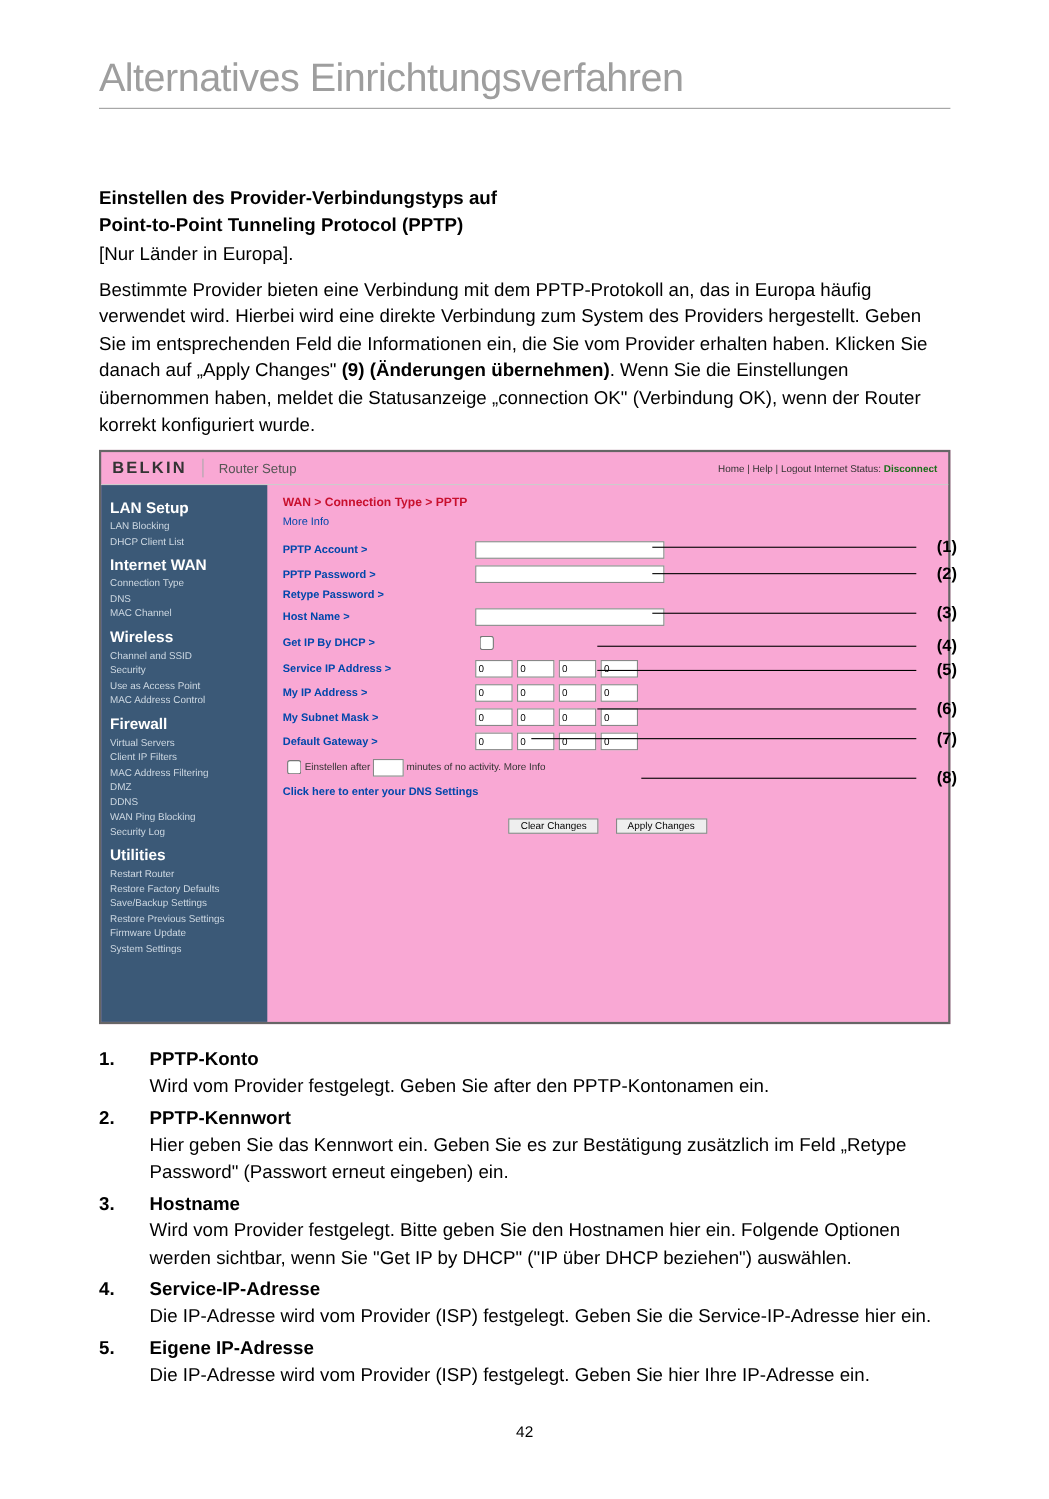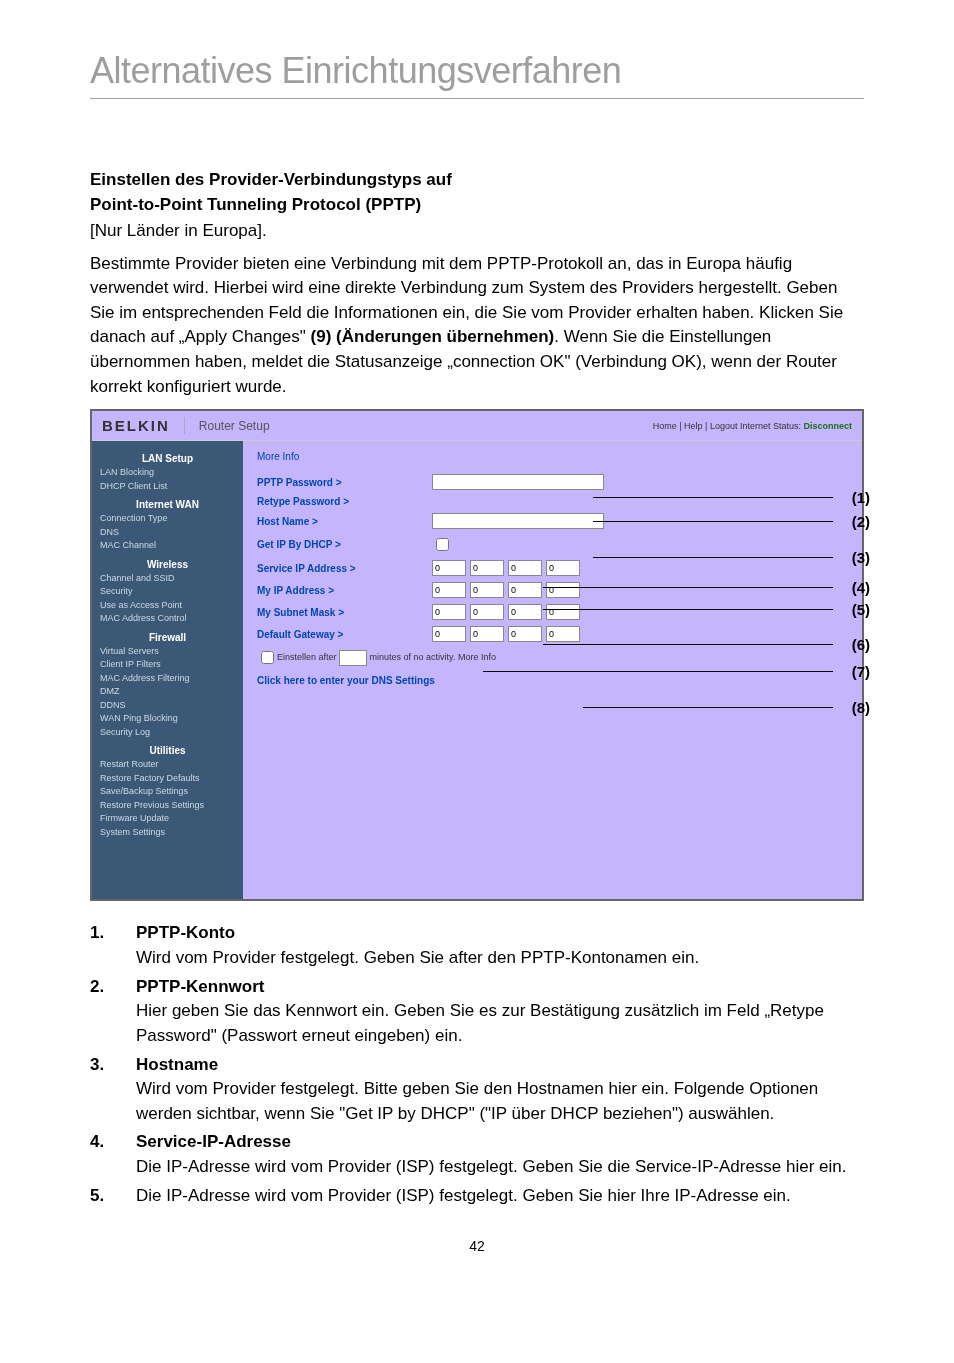--- a/index.html
+++ b/index.html
@@ -33,21 +33,21 @@
   }
   .body-text {
     font-size: 17px;
     line-height: 1.45;
     margin-bottom: 8px;
   }
   .bold-inline { font-weight: bold; }
   .screenshot {
     border: 2px solid #666;
     margin: 10px 0 20px 0;
-    background: #c4b5fd;
+    background: #f9a8d4;
   }
   .ss-header {
     display: flex;
     align-items: center;
     border-bottom: 1px solid #ccc;
     padding: 6px 10px;
     font-size: 12px;
   }
   .ss-logo {
     font-weight: bold;
@@ -66,21 +66,21 @@
   .ss-right-links .conn { color: #1a6f1a; font-weight: bold; }
   .ss-body { display: flex; }
   .ss-sidebar {
     width: 135px;
     background: #3b5977;
     color: #fff;
     font-size: 9px;
     padding: 6px 8px 60px 8px;
     line-height: 1.5;
   }
-  .ss-sidebar .cat { font-weight: bold; font-size: 10px; margin-top: 4px; text-align: center; }
+  .ss-sidebar .cat { font-weight: bold; font-size: 14px; margin-top: 4px; }
   .ss-sidebar .item { color: #cdd8e2; }
   .ss-main {
     flex: 1;
     padding: 10px 14px;
     position: relative;
     font-size: 11px;
   }
   .ss-crumb { color: #c8102e; font-weight: bold; font-size: 11px; margin-bottom: 6px; }
   .ss-moreinfo { color: #0047ab; font-size: 10px; margin-bottom: 12px; }
   .form-row { display: flex; align-items: center; margin: 6px 0; }
@@ -163,22 +163,27 @@
         <div class="item">Security Log</div>
         <div class="cat">Utilities</div>
         <div class="item">Restart Router</div>
         <div class="item">Restore Factory Defaults</div>
         <div class="item">Save/Backup Settings</div>
         <div class="item">Restore Previous Settings</div>
         <div class="item">Firmware Update</div>
         <div class="item">System Settings</div>
       </div>
       <div class="ss-main">
+        <div class="ss-crumb">WAN &gt; Connection Type &gt; PPTP</div>
         <div class="ss-moreinfo">More Info</div>
 
+        <div class="form-row">
+            <span class="form-label">PPTP Account &gt;</span>
+            <div class="text-box"></div>
+          </div>
         <div class="form-row">
             <span class="form-label">PPTP Password &gt;</span>
             <div class="text-box"></div>
           </div>
         <div class="form-row">
             <span class="form-label">Retype Password &gt;</span>
           </div>
         <div class="form-row">
             <span class="form-label">Host Name &gt;</span>
             <div class="text-box"></div>
@@ -214,20 +219,24 @@
             <input class="ip-box" value="0" style="">
             <input class="ip-box" value="0" style="">
             <input class="ip-box" value="0" style="">
         </div>
 
         <div class="checkbox-row">
           <input type="checkbox" style=""><span>Einstellen after </span><input class="small-field" style=""><span> minutes of no activity. More Info</span>
         </div>
         <div class="click-dns">Click here to enter your DNS Settings</div>
 
+        <div class="btnbar">
+          <span class="fake-btn">Clear Changes</span>
+          <span class="fake-btn">Apply Changes</span>
+        </div>
 
         <span class="annot" style="top:48px">(1)</span>
         <span class="annot" style="top:72px">(2)</span>
         <span class="annot" style="top:108px">(3)</span>
         <span class="annot" style="top:138px">(4)</span>
         <span class="annot" style="top:160px">(5)</span>
         <span class="annot" style="top:195px">(6)</span>
         <span class="annot" style="top:222px">(7)</span>
         <span class="annot" style="top:258px">(8)</span>
         <div class="annot-line" style="top:56px; left:350px; width:240px;"></div>
@@ -267,19 +276,20 @@
     <div class="ol-item">
       <div class="ol-num">4.</div>
       <div class="ol-body">
         <div class="item-title">Service-IP-Adresse</div>
         <div>Die IP-Adresse wird vom Provider (ISP) festgelegt. Geben Sie die Service-IP-Adresse hier ein.</div>
       </div>
     </div>
     <div class="ol-item">
       <div class="ol-num">5.</div>
       <div class="ol-body">
+        <div class="item-title">Eigene IP-Adresse</div>
         <div>Die IP-Adresse wird vom Provider (ISP) festgelegt. Geben Sie hier Ihre IP-Adresse ein.</div>
       </div>
     </div>
   </div>
 
   <div class="page-num">42</div>
 </div>
 
 </body></html>

